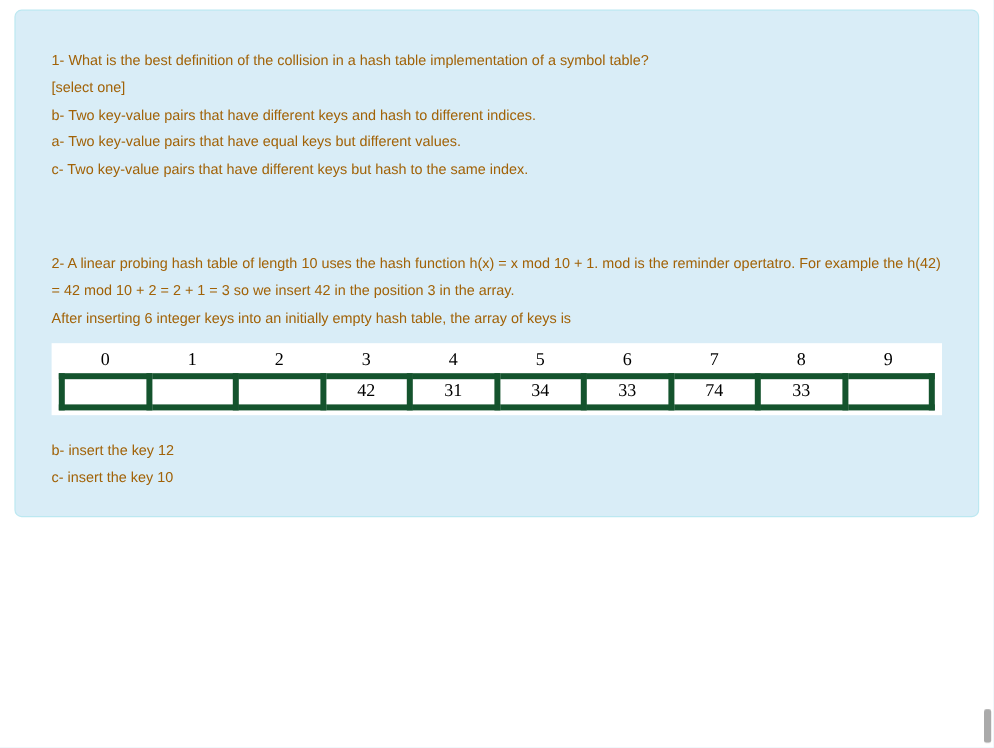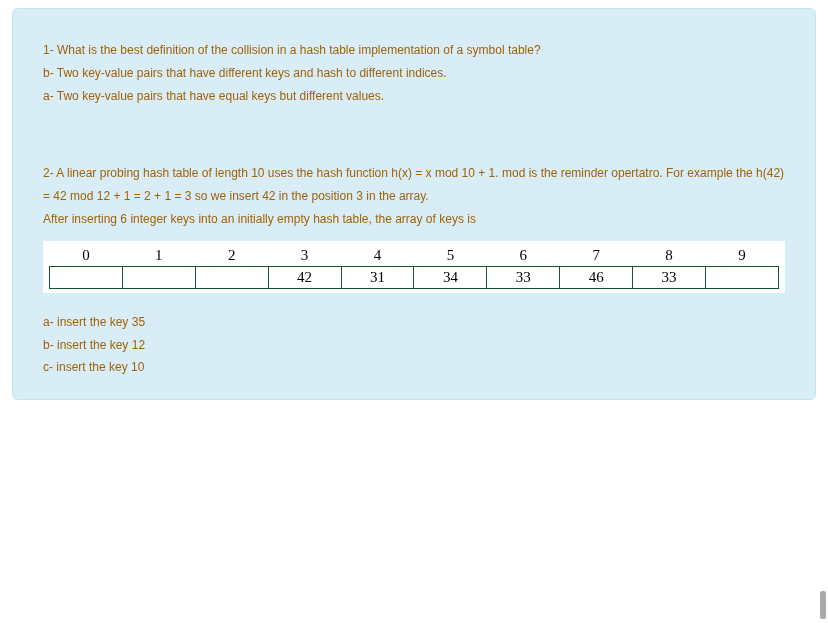--- a/index.html
+++ b/index.html
@@ -43,21 +43,21 @@
       font-family: "Times New Roman", Times, serif;
       font-size: 15px;
       color: #000;
     }
     table.hash-table td {
       text-align: center;
       padding: 2px 0;
       width: 10%;
     }
     table.hash-table tr.value-row td {
-      border: 1px solid #14532d;
+      border: 5px solid #14532d;
       height: 22px;
     }
     table.hash-table tr.header-row td {
       border: none;
       height: 20px;
     }
     .scrollbar-indicator {
       position: fixed;
       right: 2px;
       bottom: 4px;
@@ -68,28 +68,30 @@
     }
   </style>
 </head>
 <body>
 
 <div class="container">
 
   <div class="question-block">
     <div class="question-text">
       <p>1- What is the best definition of the collision in a hash table implementation of a symbol table?</p>
+      <p>[select one]</p>
       <p>b- Two key-value pairs that have different keys and hash to different indices.</p>
       <p>a- Two key-value pairs that have equal keys but different values.</p>
+      <p>c- Two key-value pairs that have different keys but hash to the same index.</p>
     </div>
   </div>
 
   <div>
     <div class="question-text">
-      <p>2- A linear probing hash table of length 10 uses the hash function h(x) = x mod 10 + 1.  mod is the reminder opertatro. For example the h(42) = 42 mod 12 + 1 = 2 + 1 = 3 so we insert 42 in the position 3 in the array.</p>
+      <p>2- A linear probing hash table of length 10 uses the hash function h(x) = x mod 10 + 1.  mod is the reminder opertatro. For example the h(42) = 42 mod 10 + 2 = 2 + 1 = 3 so we insert 42 in the position 3 in the array.</p>
       <p>After inserting 6 integer keys into an initially empty hash table, the array of keys is</p>
     </div>
 
     <div class="table-wrap">
       <table class="hash-table">
         <tbody>
             <tr class="header-row">
           <td>0</td>
           <td>1</td>
           <td>2</td>
@@ -102,30 +104,29 @@
           <td>9</td>
         </tr>
         <tr class="value-row">
           <td></td>
           <td></td>
           <td></td>
           <td>42</td>
           <td>31</td>
           <td>34</td>
           <td>33</td>
-          <td>46</td>
+          <td>74</td>
           <td>33</td>
           <td></td>
         </tr>
       </tbody>
         </table>
     </div>
 
     <div class="question-text">
-      <p>a- insert the key 35</p>
       <p>b- insert the key 12</p>
       <p>c- insert the key 10</p>
     </div>
   </div>
 
 </div>
 
 <div class="scrollbar-indicator"></div>
 
 </body></html>

